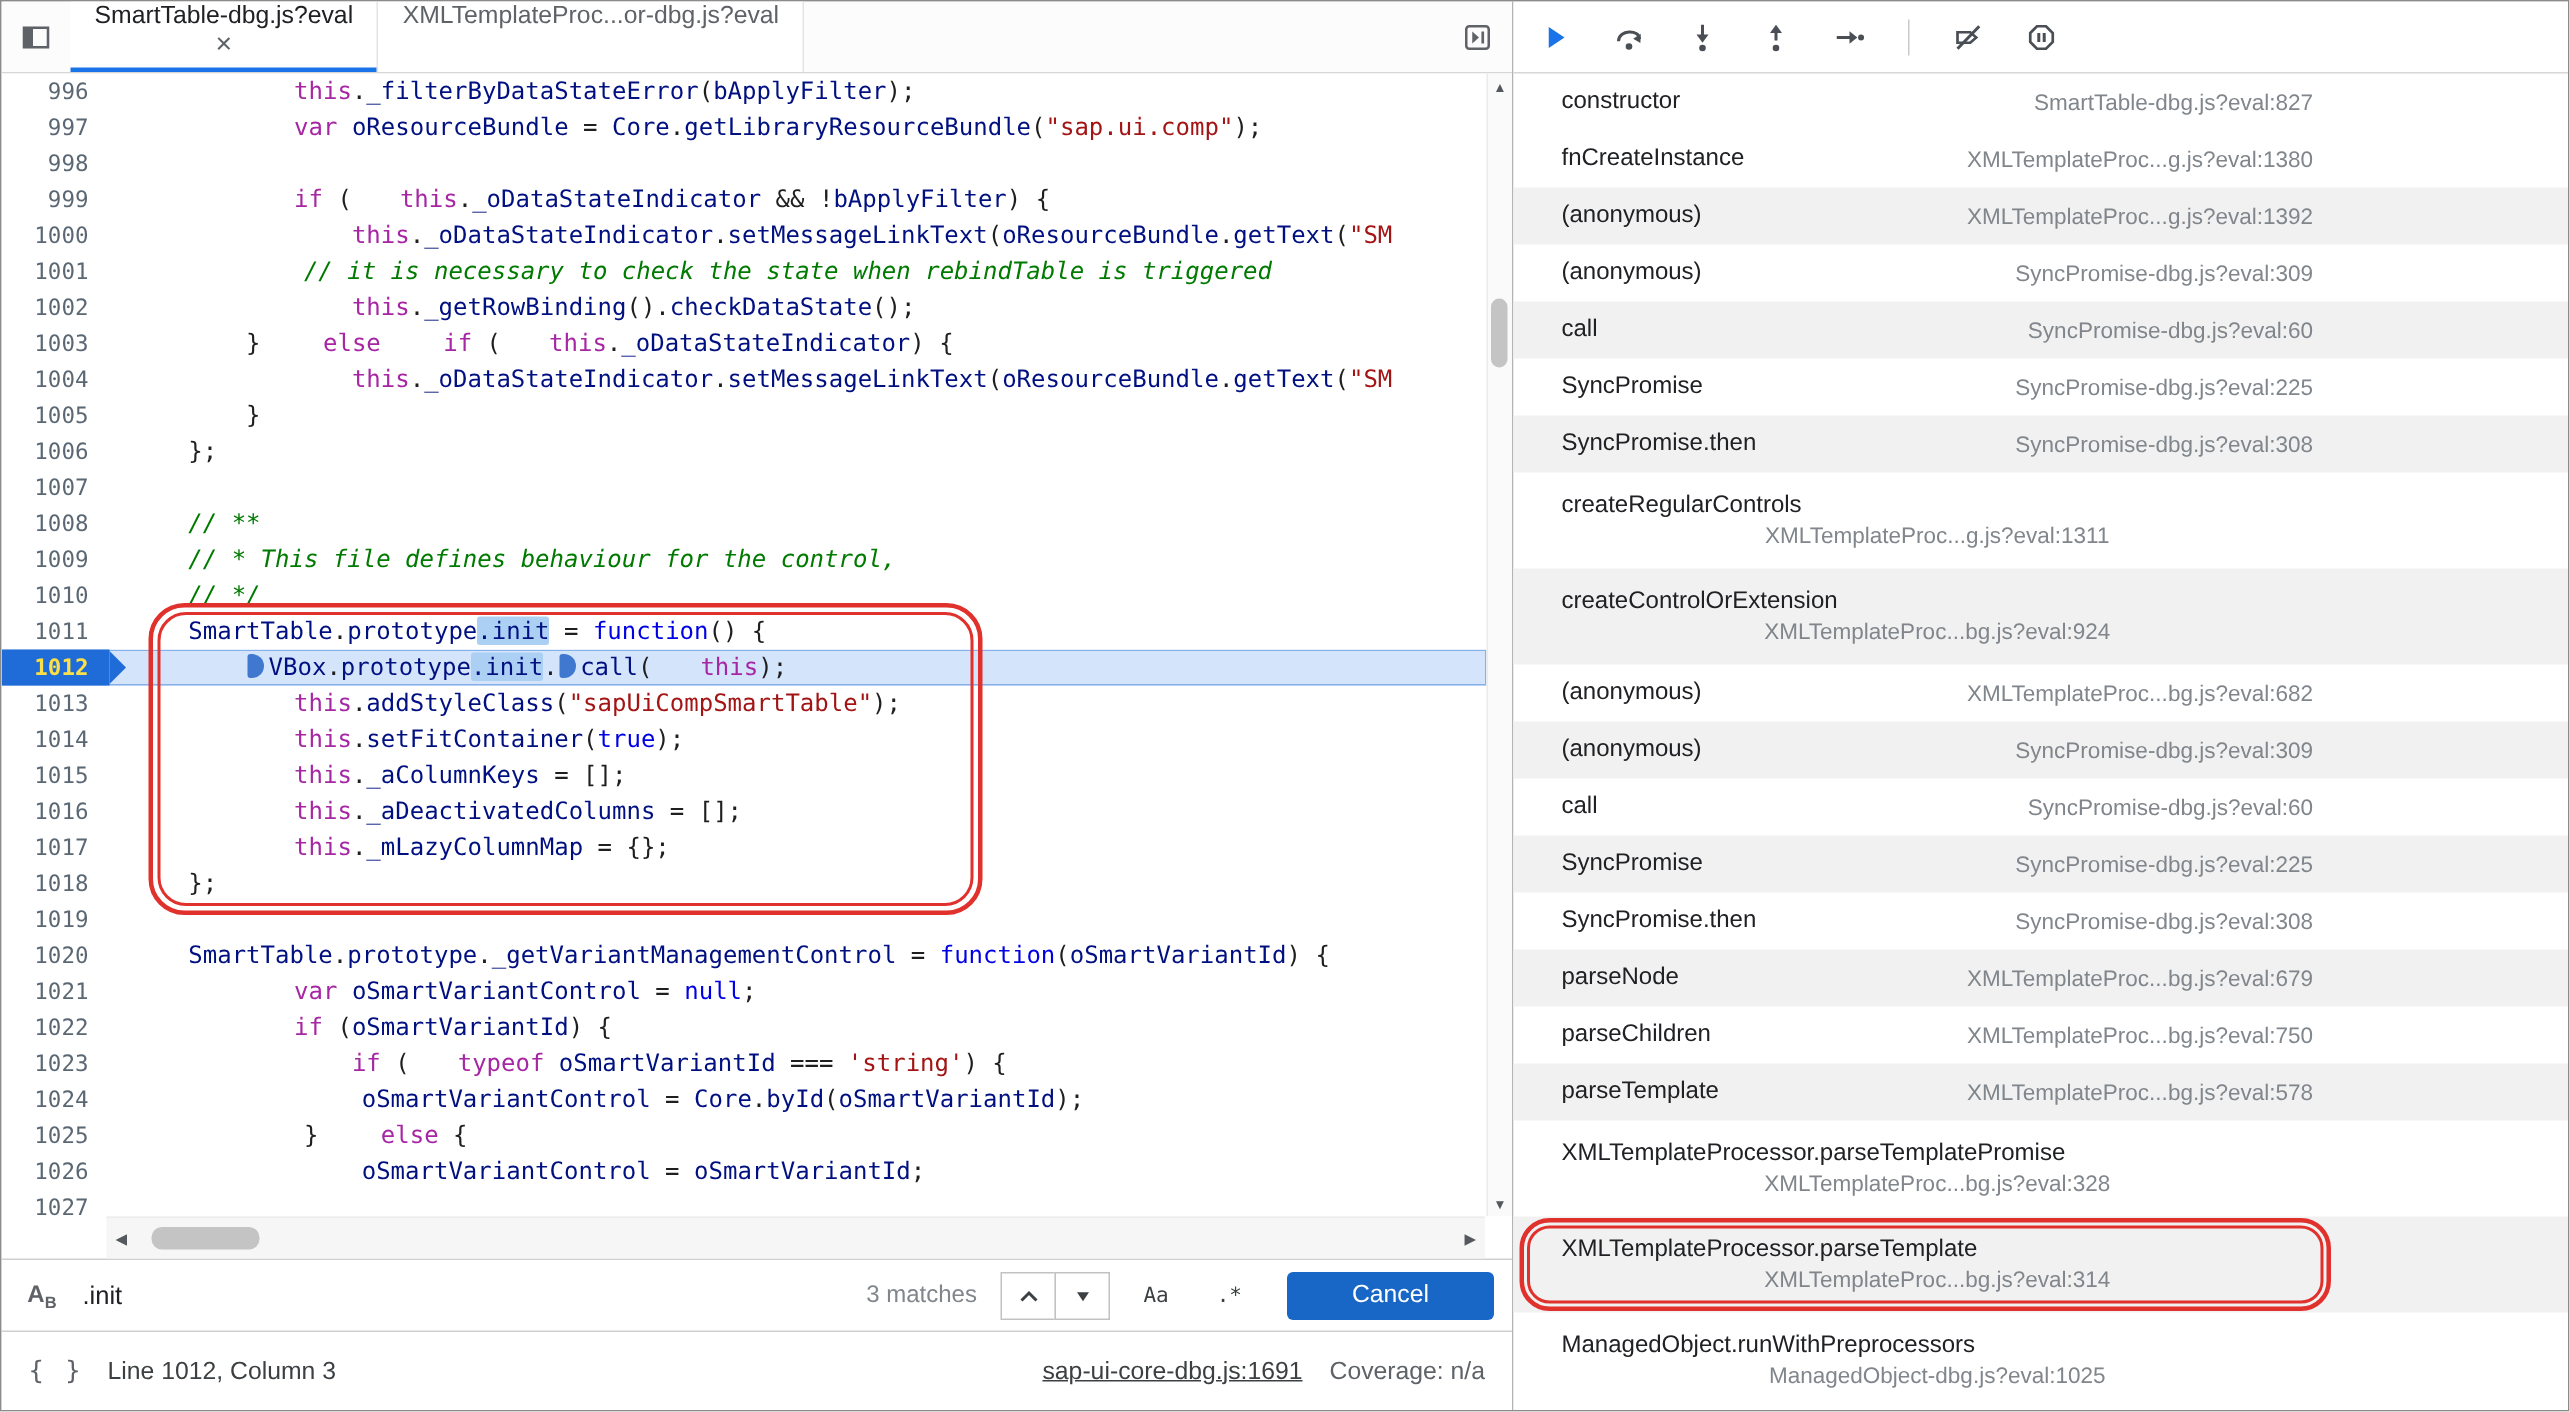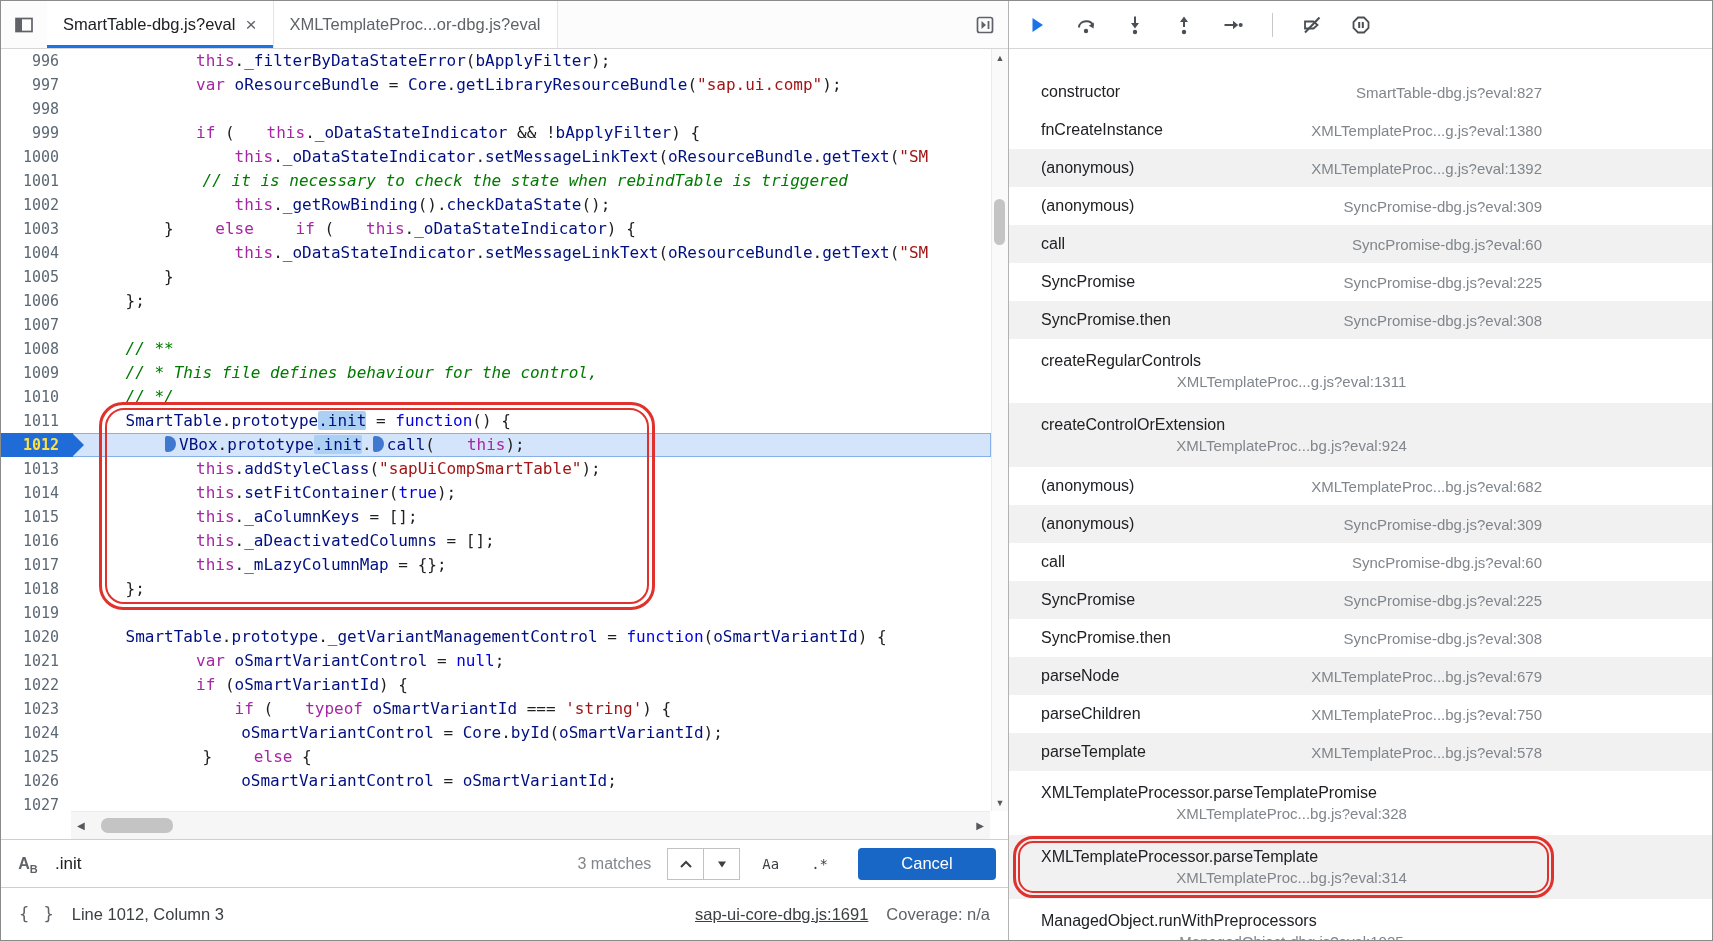--- a/index.html
+++ b/index.html
@@ -5,21 +5,21 @@
   * { box-sizing: border-box; margin: 0; padding: 0; }
   body { margin: 0; background: #ddd; font-family: "Liberation Sans", sans-serif; }
   .app {
     width: 1713px; height: 941px; background: #fff; border: 1px solid #8b8b8b;
     display: flex; overflow: hidden; position: relative;
   }
   
   .left-pane { width: 1008px; flex: none; display: flex; flex-direction: column; border-right: 1px solid #b3b3b3; }
   .tab-bar { height: 48px; flex: none; display: flex; align-items: stretch; background: #fcfcfc; border-bottom: 1px solid #d6d6d6; }
   .icon-btn { display: flex; align-items: center; justify-content: center; width: 46px; cursor: pointer; }
-  .tab { display: flex; align-items: center; gap: 10px; padding: 0 16px; border-right: 1px solid #e4e4e4; background: #fff; position: relative; cursor: pointer; }
+  .tab { display: flex; align-items: center; padding: 0 16px; border-right: 1px solid #e4e4e4; background: #fff; position: relative; cursor: pointer; flex-direction: column; }
   .tab-label { font-size: 16.5px; color: #5f6368; white-space: nowrap; }
   .tab.active .tab-label { color: #202124; }
   .tab.active::after { content: ''; position: absolute; left: 0; right: 0; bottom: 0; height: 3px; background: #1a73e8; }
   .tab-close { font-size: 19px; color: #5f6368; line-height: 1; cursor: pointer; }
   .tab-overflow { margin-left: auto; }
 
   
   .editor-body { flex: 1; position: relative; overflow: hidden; background: #fff; }
   .code-scroll { position: absolute; top: 0; left: 0; right: 17px; bottom: 0; overflow: hidden; }
   .code-row { display: flex; height: 24px; line-height: 24px; font-family: "DejaVu Sans Mono", monospace; font-size: 16px; white-space: pre; }
@@ -72,21 +72,21 @@
   .cancel-btn { width: 138px; height: 32px; background: #1866c5; border-radius: 4px; color: #fff; font-size: 16.5px; display: flex; align-items: center; justify-content: center; margin-left: 8px; cursor: pointer; }
 
   
   .status-bar { height: 53px; flex: none; border-top: 1px solid #cfcfcf; display: flex; align-items: center; padding: 0 18px; gap: 16px; font-size: 16.5px; color: #3c4043; background: #fff; }
   .braces-icon { font-family: "DejaVu Sans Mono", monospace; font-size: 17px; color: #5f6368; letter-spacing: 2px; cursor: pointer; }
   .status-right { margin-left: auto; display: flex; align-items: center; gap: 18px; }
   .src-link { text-decoration: underline; color: #3c4043; cursor: pointer; }
   .coverage { color: #5f6368; }
 
   
-  .right-pane { flex: 1; display: flex; flex-direction: column; background: #fff; position: relative; gap: 24px; }
+  .right-pane { flex: 1; display: flex; flex-direction: column; background: #fff; position: relative; }
   .debug-toolbar { height: 48px; flex: none; border-bottom: 1px solid #d6d6d6; display: flex; align-items: center; padding: 0 16px; gap: 25px; }
   .dbg-btn { width: 24px; height: 24px; display: flex; align-items: center; justify-content: center; cursor: pointer; }
   .toolbar-sep { width: 1px; height: 24px; background: #c9c9c9; margin: 0 2px; }
 
   .stack-list { flex: 1; overflow: hidden; }
   .stack-row { display: flex; align-items: center; justify-content: space-between; height: 38px; padding: 0 170px 0 32px; font-size: 16px; color: #202124; position: relative; cursor: pointer; }
   .stack-row:nth-child(odd):not(:first-child) { background: #f1f1f1; }
   .fname { white-space: nowrap; }
   .floc { color: #80868b; font-size: 15px; white-space: nowrap; }
   .stack-row.wrap { height: 64px; flex-direction: column; align-items: stretch; justify-content: center; gap: 3px; }

